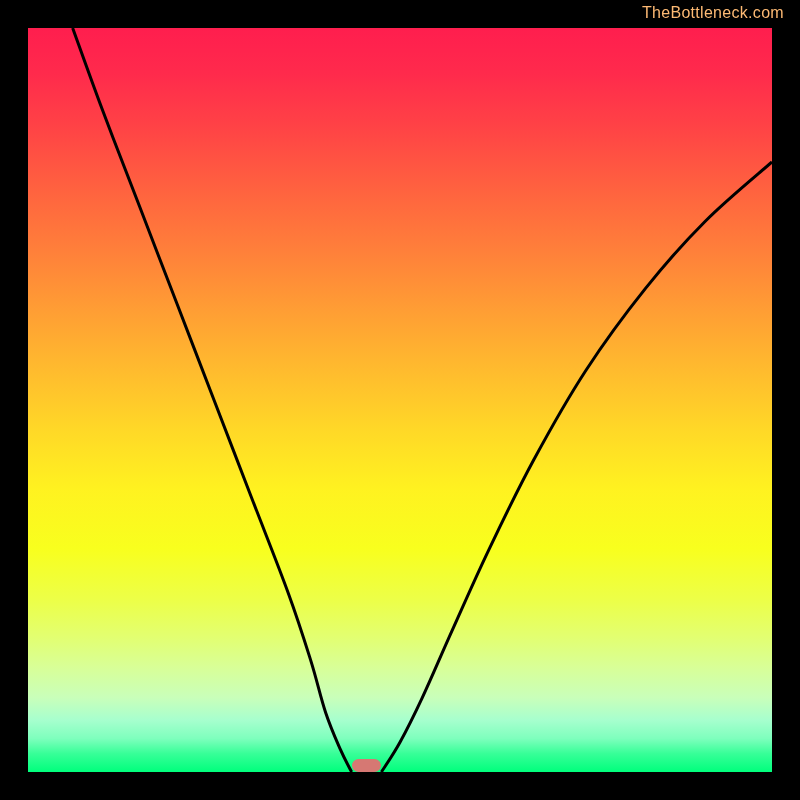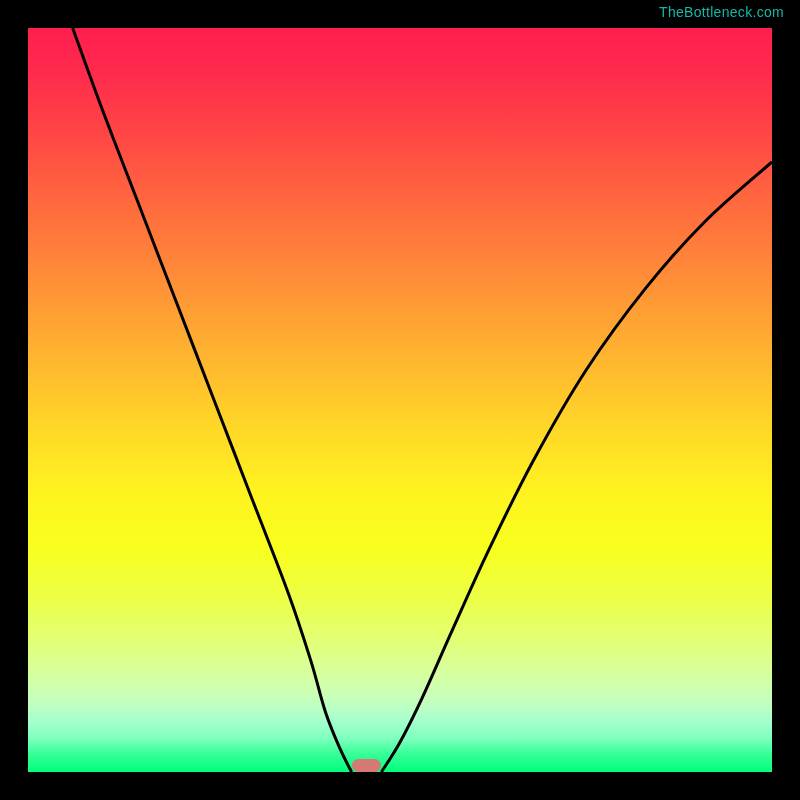--- a/index.html
+++ b/index.html
@@ -19,22 +19,22 @@
       top: 0;
       left: 0;
       width: 800px;
       height: 800px;
       background: #000;
     }
     .watermark {
       position: absolute;
       top: 4px;
       right: 16px;
-      color: #14b8a6;
-      font-size: 14px;
+      color: #fdba74;
+      font-size: 16px;
       font-weight: 500;
       z-index: 30;
       letter-spacing: 0.3px;
     }
     .plot-area {
       position: absolute;
       top: 28px;
       left: 28px;
       width: 744px;
       height: 744px;

